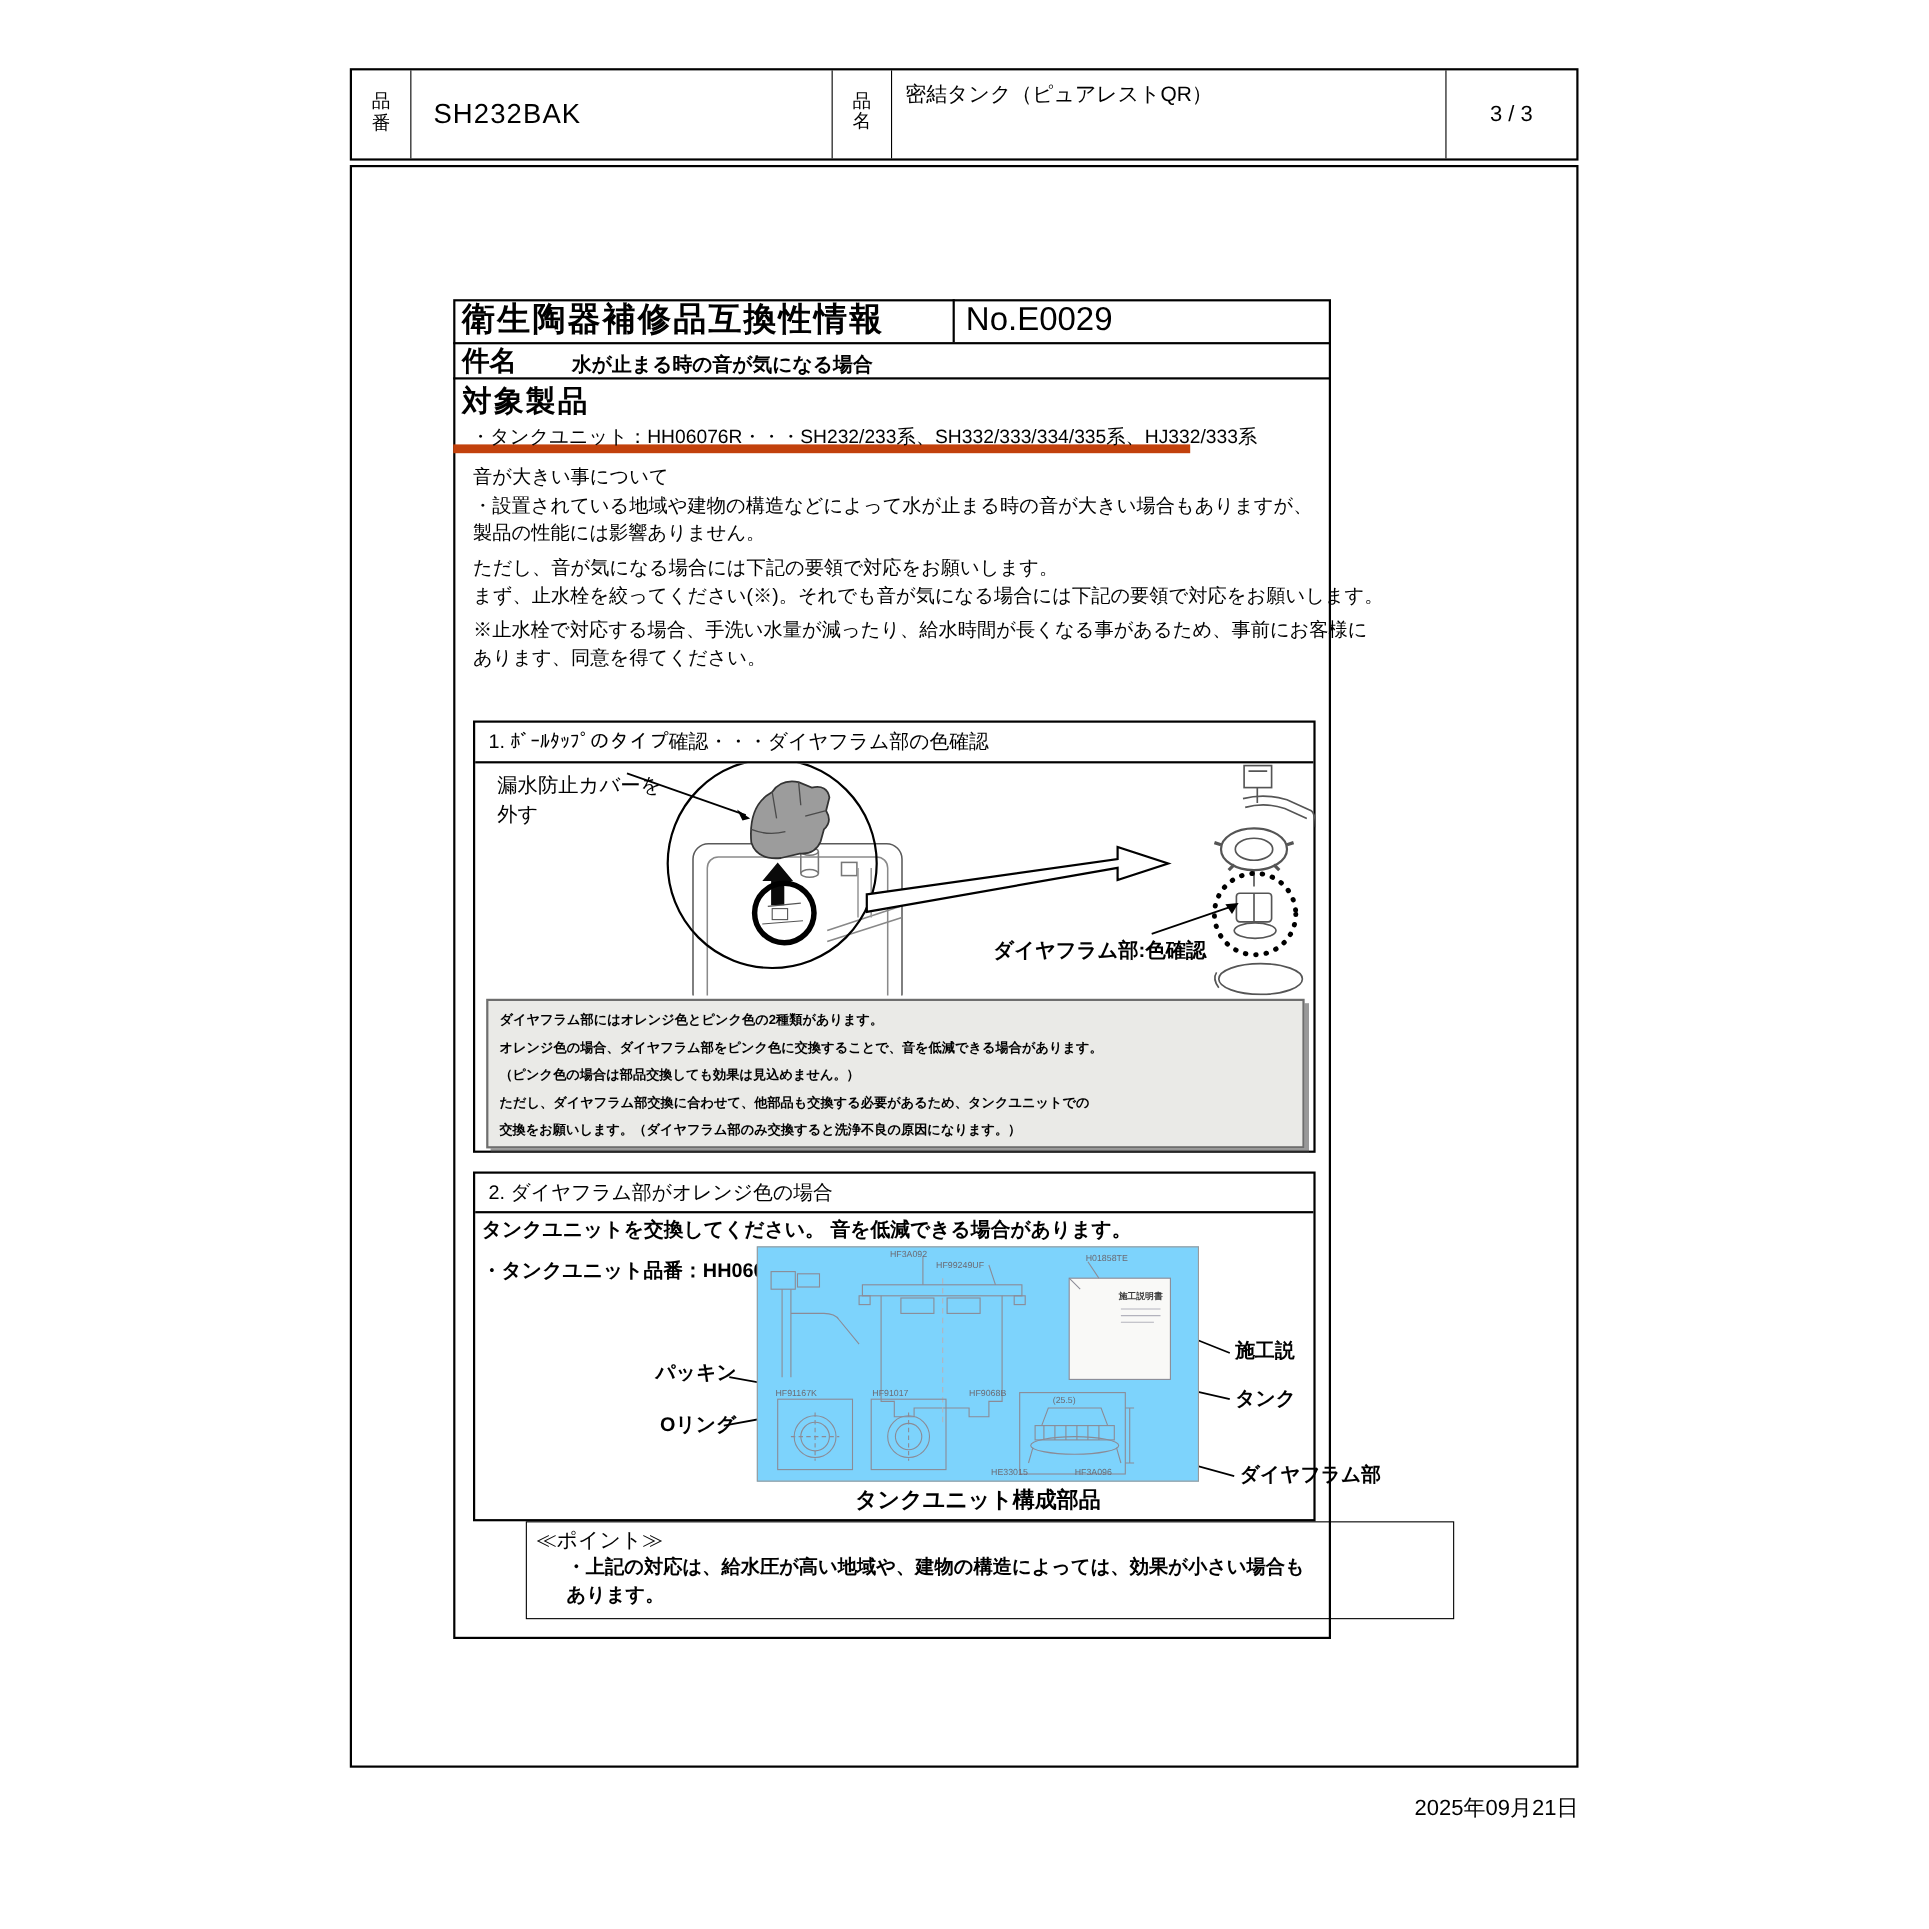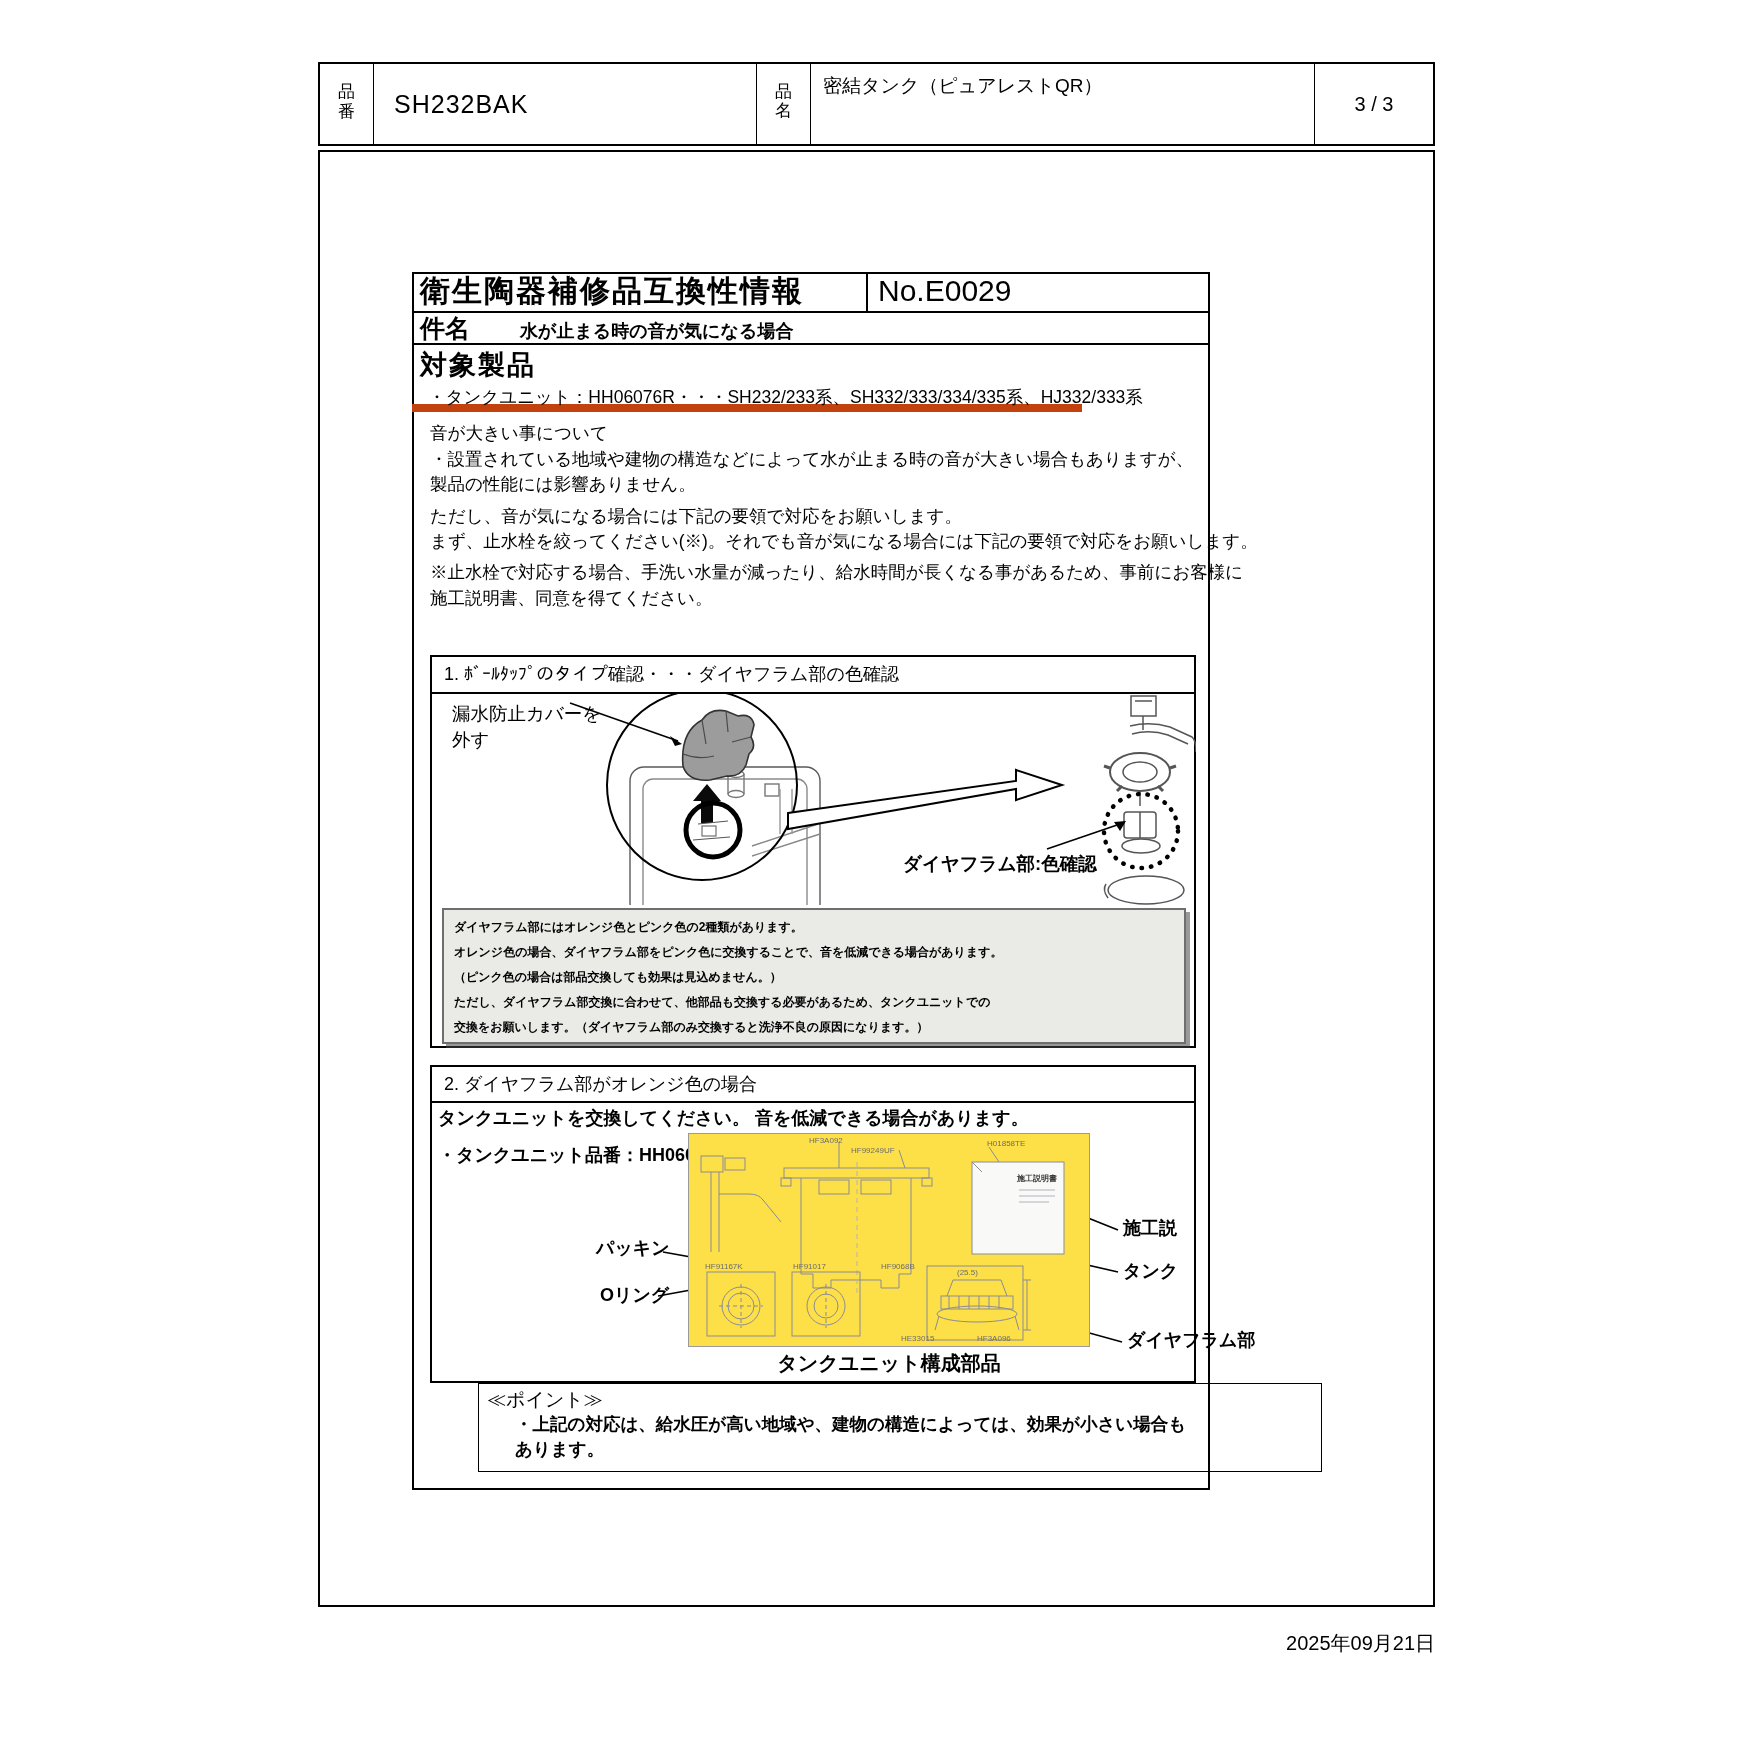--- a/index.html
+++ b/index.html
@@ -65,21 +65,21 @@
     <span class="t b" style="left:8px;top:2px;font-size:27px;letter-spacing:2px;">対象製品</span>
     <span class="t" style="left:16px;top:40px;font-size:17.5px;">・タンクユニット：HH06076R・・・SH232/233系、SH332/333/334/335系、HJ332/333系</span>
   </div>
 
   <span class="t" style="left:430px;top:421px;font-size:17.5px;">音が大きい事について</span>
   <span class="t" style="left:430px;top:447px;font-size:17.5px;">・設置されている地域や建物の構造などによって水が止まる時の音が大きい場合もありますが、</span>
   <span class="t" style="left:430px;top:472px;font-size:17.5px;">製品の性能には影響ありません。</span>
   <span class="t" style="left:430px;top:529px;font-size:17.5px;">まず、止水栓を絞ってください(※)。それでも音が気になる場合には下記の要領で対応をお願いします。</span>
   <span class="t" style="left:430px;top:504px;font-size:17.5px;">ただし、音が気になる場合には下記の要領で対応をお願いします。</span>
   <span class="t" style="left:430px;top:560px;font-size:17.5px;">※止水栓で対応する場合、手洗い水量が減ったり、給水時間が長くなる事があるため、事前にお客様に</span>
-  <span class="t" style="left:430px;top:586px;font-size:17.5px;">施工説明書、同意を得てください。</span>
+  <span class="t" style="left:430px;top:586px;font-size:17.5px;">あります、同意を得てください。</span>
 
   <div class="bx" style="left:430px;top:655px;width:766px;height:393px;">
     <div class="sec-head">1. ﾎﾞｰﾙﾀｯﾌﾟのタイプ確認・・・ダイヤフラム部の色確認</div>
   </div>
 
   <svg style="left:430px;top:694px;" width="766" height="211" viewBox="0 0 766 211">
 
     <g stroke="#5a5a5a" stroke-width="1.4" fill="none">
       <rect x="200" y="73" width="190" height="150" rx="14"></rect>
       <rect x="213" y="85" width="164" height="140" rx="10" stroke="#8a8a8a"></rect>
@@ -170,21 +170,21 @@
     </g>
     <g fill="#000">
       <circle cx="395" cy="182" r="6.5"></circle>
       <circle cx="310" cy="182" r="6.5"></circle>
       <circle cx="583" cy="88" r="6.5"></circle>
       <circle cx="408" cy="108" r="6.5"></circle>
       <circle cx="558" cy="205" r="6.5"></circle>
     </g>
   </svg>
 
-  <div class="abs" style="left:688px;top:1133px;width:402px;height:214px;background:#fde047;border:1px solid #9a9a9a;box-sizing:border-box;">
+  <div class="abs" style="left:688px;top:1133px;width:402px;height:214px;background:#7dd3fc;border:1px solid #9a9a9a;box-sizing:border-box;">
     <svg style="left:0;top:0;" width="400" height="212" viewBox="0 0 400 212">
       <g stroke="#8b8b96" stroke-width="1" fill="none">
 
         <rect x="12" y="22" width="22" height="16"></rect>
         <rect x="36" y="24" width="20" height="12"></rect>
         <line x1="22" y1="38" x2="22" y2="118"></line>
         <line x1="30" y1="38" x2="30" y2="118"></line>
         <path d="M30,60 L60,60 Q70,60 74,66 L92,88"></path>
 
         <rect x="95" y="34" width="145" height="10"></rect>

